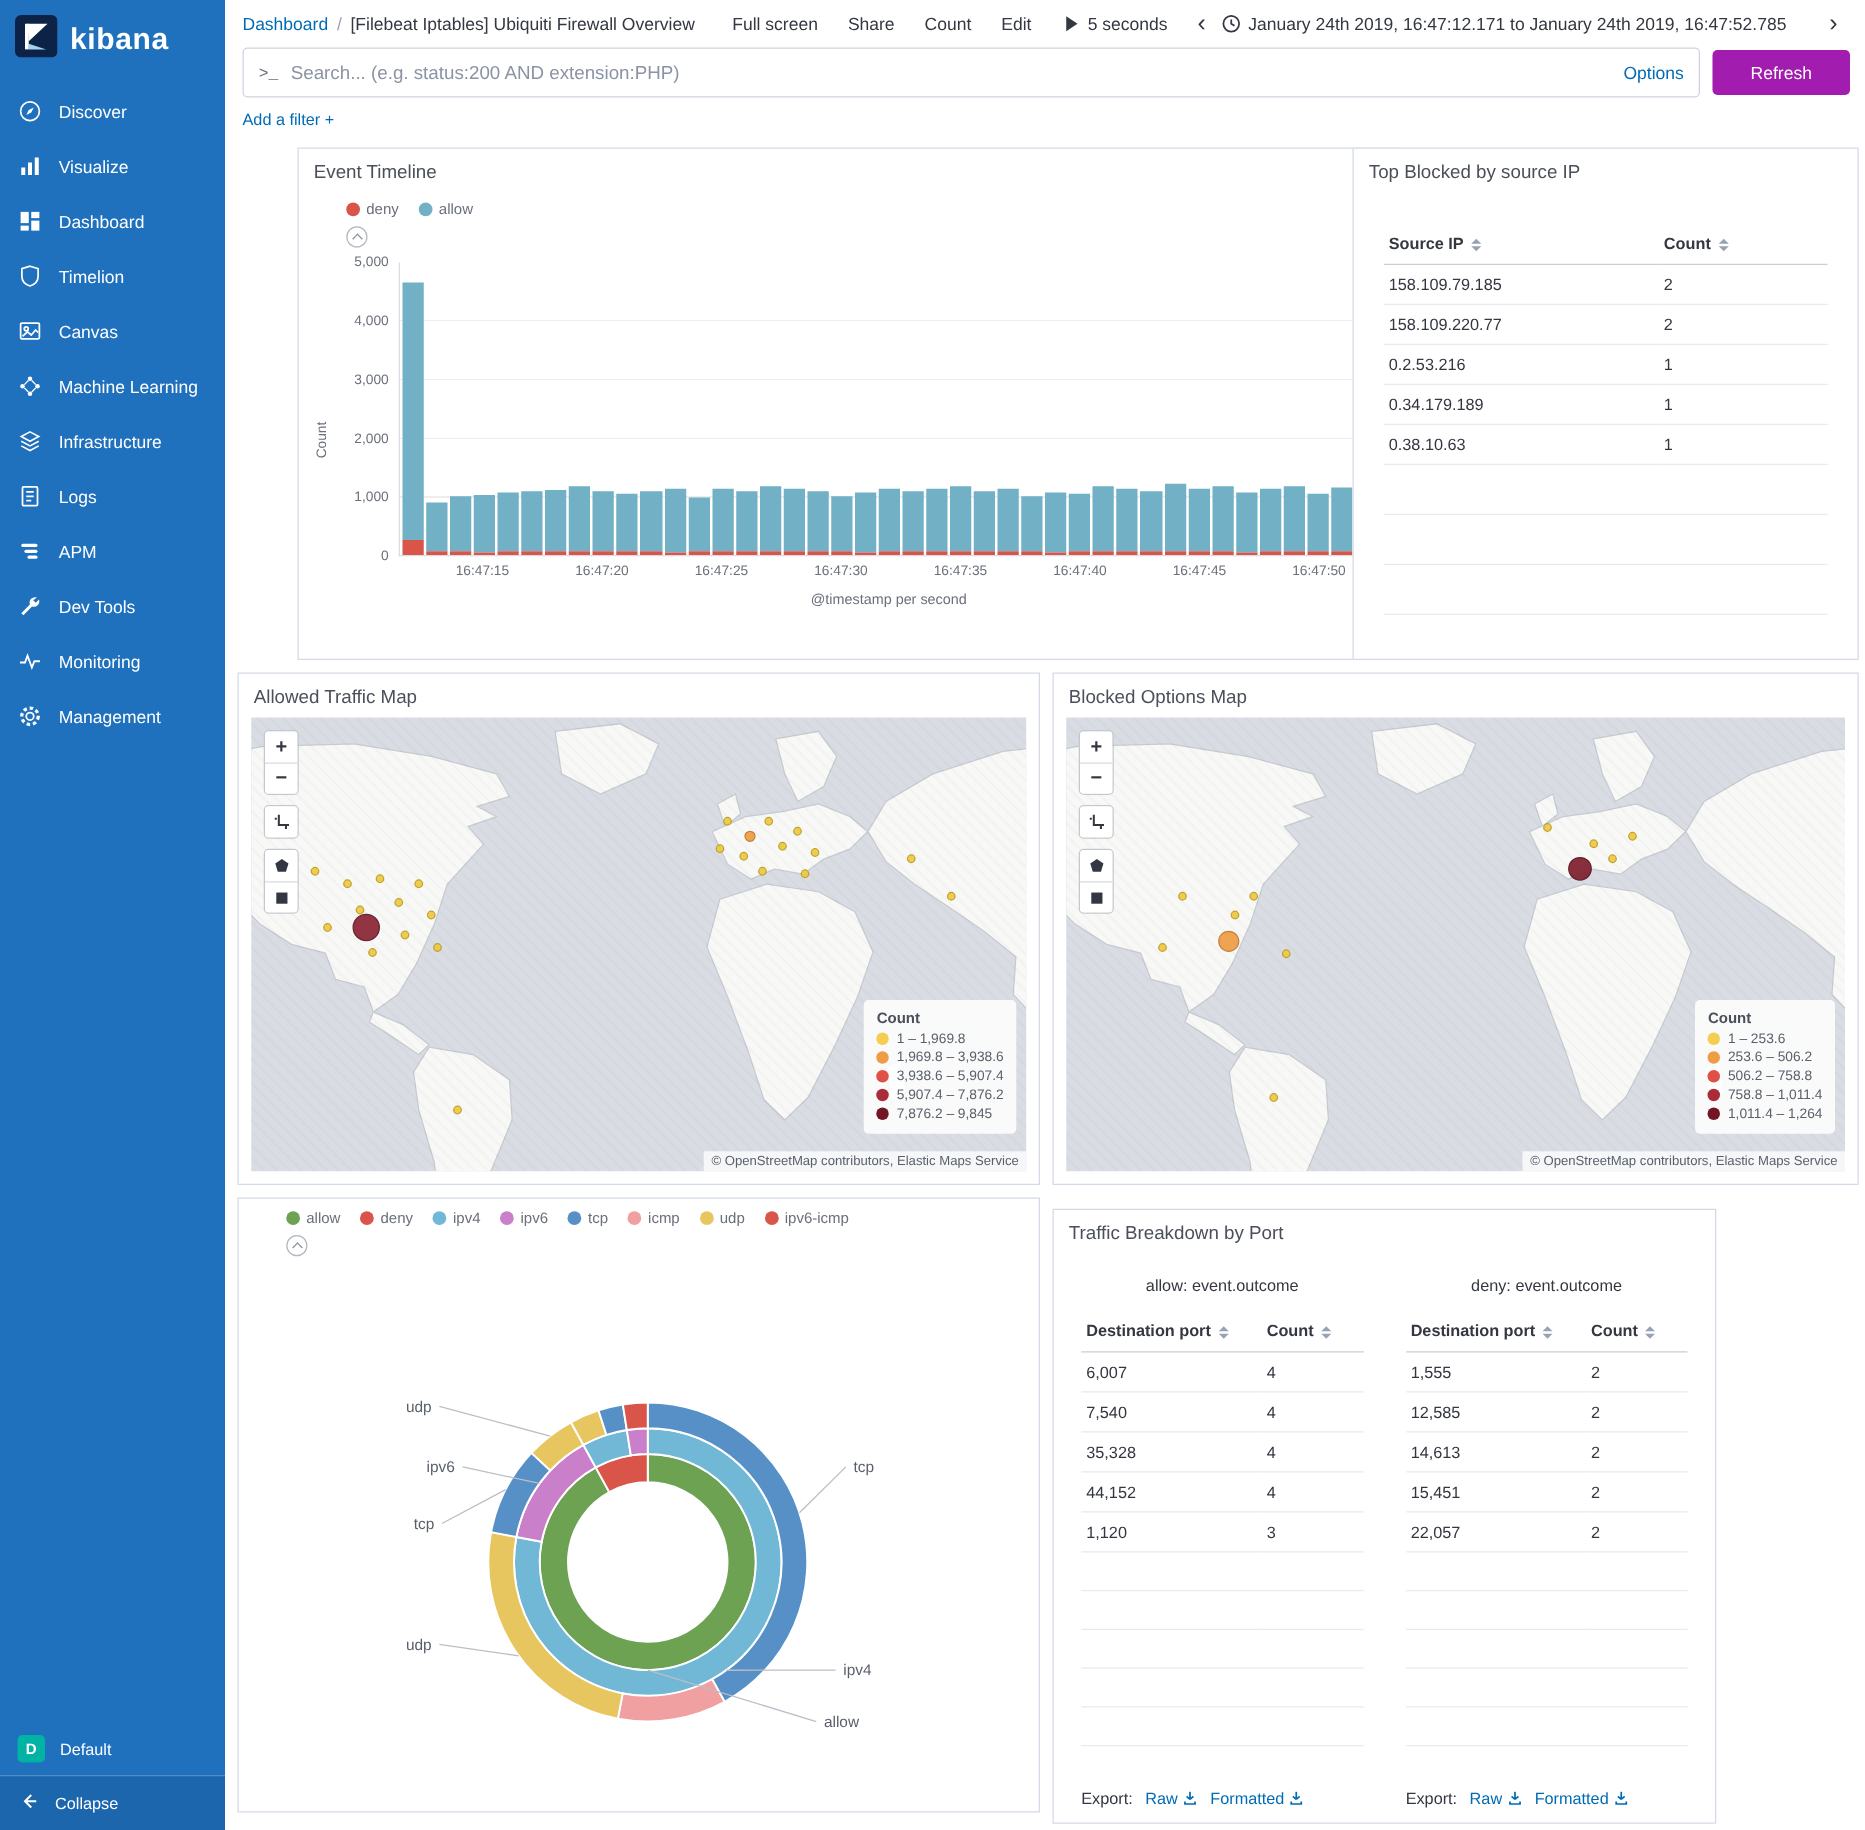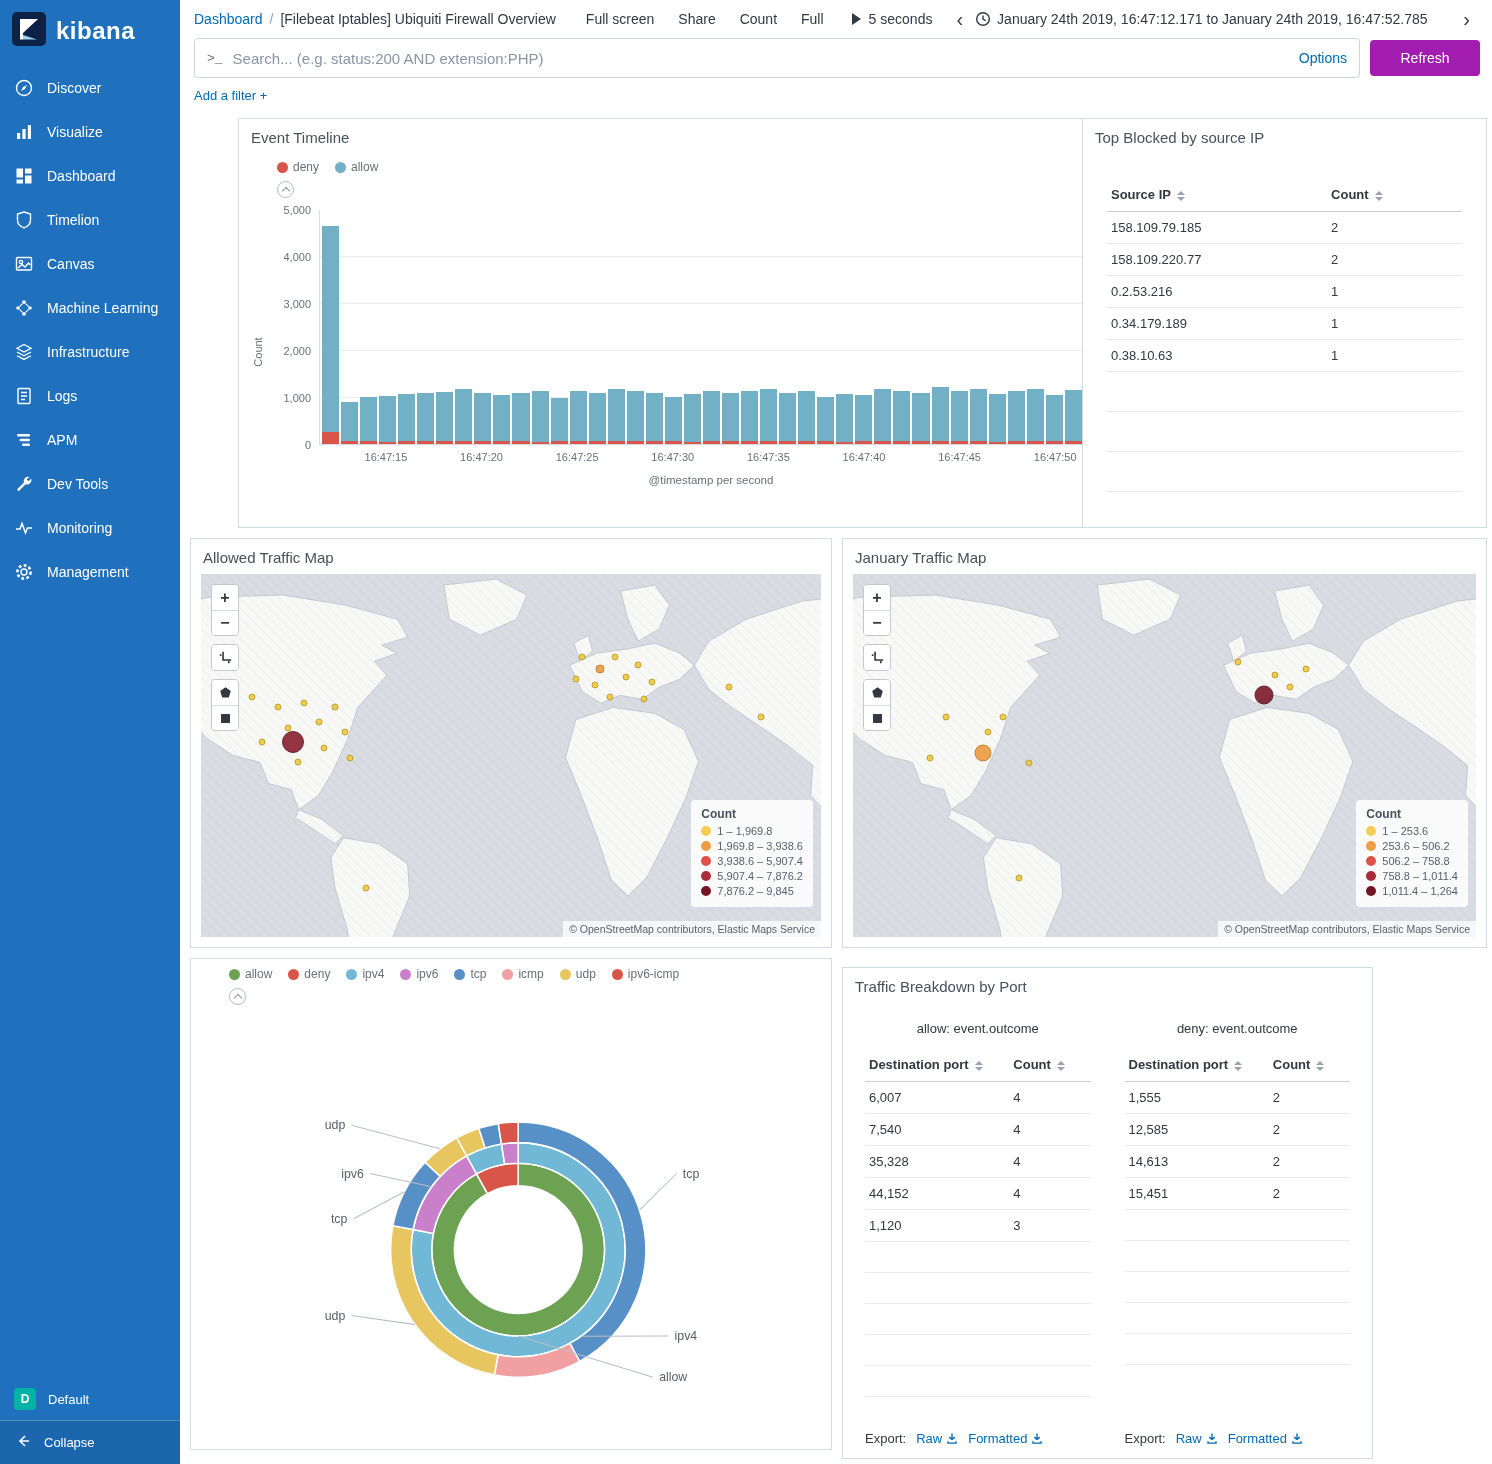--- a/index.html
+++ b/index.html
@@ -260,21 +260,21 @@
       </div>
     </div>
   </aside>
 
   <div class="main">
 
     <div class="topnav">
       <span class="crumb-root">Dashboard</span>
       <span class="crumb-sep">/</span>
       <span class="crumb-current">[Filebeat Iptables] Ubiquiti Firewall Overview</span>
-      <span id="topnav-menu"><span class="topmenu-item">Full screen</span><span class="topmenu-item">Share</span><span class="topmenu-item">Count</span><span class="topmenu-item">Full</span></span>
+      <span id="topnav-menu"><span class="topmenu-item">Full screen</span><span class="topmenu-item">Share</span><span class="topmenu-item">Count</span><span class="topmenu-item">Edit</span></span>
       <span class="play-icon"></span>
       <span class="interval">5 seconds</span>
       <span class="chev">‹</span>
       <span class="clock">
         <svg width="16" height="16" viewBox="0 0 16 16" fill="none" stroke="#343741" stroke-width="1.4">
             <circle cx="8" cy="8" r="6.3"></circle>
             <path d="M8 4.5 V8 l2.6 1.6"></path>
           </svg>
       </span>
       <span class="time-range">January 24th 2019, 16:47:12.171 to January 24th 2019, 16:47:52.785</span>
@@ -655,21 +655,21 @@
                   <span class="map-legend-dot" style="background:#731525"></span>
                   <span>7,876.2 – 9,845</span>
                 </div>
               </div>
           </div>
           <div class="map-attrib">© OpenStreetMap contributors, Elastic Maps Service</div>
         </div>
       </div>
 
       <div class="panel map-panel" id="panel-map-blocked">
-        <div class="panel-title">January Traffic Map</div>
+        <div class="panel-title">Blocked Options Map</div>
         <div class="map-area" id="map-area-b">
           <svg class="world" id="world-b" viewBox="111 17 597 362" preserveAspectRatio="none">
               <path d="M345,28 L395,22 L425,38 L415,62 L380,78 L350,62 Z" fill="#f8f8f6" stroke="#c6cad1" stroke-width="1" vector-effect="non-scaling-stroke"></path>
               <path d="M15,58 L60,50 L66,84 L38,92 L18,80 Z" fill="#f8f8f6" stroke="#c6cad1" stroke-width="1" vector-effect="non-scaling-stroke"></path>
               <path d="M60,52 L120,40 L190,38 L250,48 L300,62 L310,80 L285,88 L300,96 L278,104 L290,118 L262,150 L252,182 L238,214 L224,238 L205,252 L198,232 L176,226 L168,205 L142,198 L118,182 L95,158 L82,128 L66,96 Z" fill="#f8f8f6" stroke="#c6cad1" stroke-width="1" vector-effect="non-scaling-stroke"></path>
               <path d="M205,252 L228,262 L248,278 L240,286 L220,272 L202,260 Z" fill="#f8f8f6" stroke="#c6cad1" stroke-width="1" vector-effect="non-scaling-stroke"></path>
               <path d="M248,280 L282,286 L310,306 L312,338 L296,378 L278,416 L266,436 L256,414 L252,372 L240,330 L236,300 Z" fill="#f8f8f6" stroke="#c6cad1" stroke-width="1" vector-effect="non-scaling-stroke"></path>
               <path d="M470,86 L484,78 L488,94 L476,104 Z" fill="#f8f8f6" stroke="#c6cad1" stroke-width="1" vector-effect="non-scaling-stroke"></path>
               <path d="M515,34 L548,28 L562,48 L552,72 L532,84 L522,62 Z" fill="#f8f8f6" stroke="#c6cad1" stroke-width="1" vector-effect="non-scaling-stroke"></path>
               <path d="M466,108 L492,96 L520,92 L548,86 L572,96 L586,108 L572,122 L552,130 L536,142 L514,138 L496,146 L478,134 Z" fill="#f8f8f6" stroke="#c6cad1" stroke-width="1" vector-effect="non-scaling-stroke"></path>
@@ -924,20 +924,24 @@
                   </tr>
                   <tr>
                     <td>14,613</td>
                     <td>2</td>
                   </tr>
                   <tr>
                     <td>15,451</td>
                     <td>2</td>
                   </tr>
                   <tr>
+                    <td>22,057</td>
+                    <td>2</td>
+                  </tr>
+                  <tr>
                     <td class="empty" colspan="2"></td>
                   </tr>
                   <tr>
                     <td class="empty" colspan="2"></td>
                   </tr>
                   <tr>
                     <td class="empty" colspan="2"></td>
                   </tr>
                   <tr>
                     <td class="empty" colspan="2"></td>

